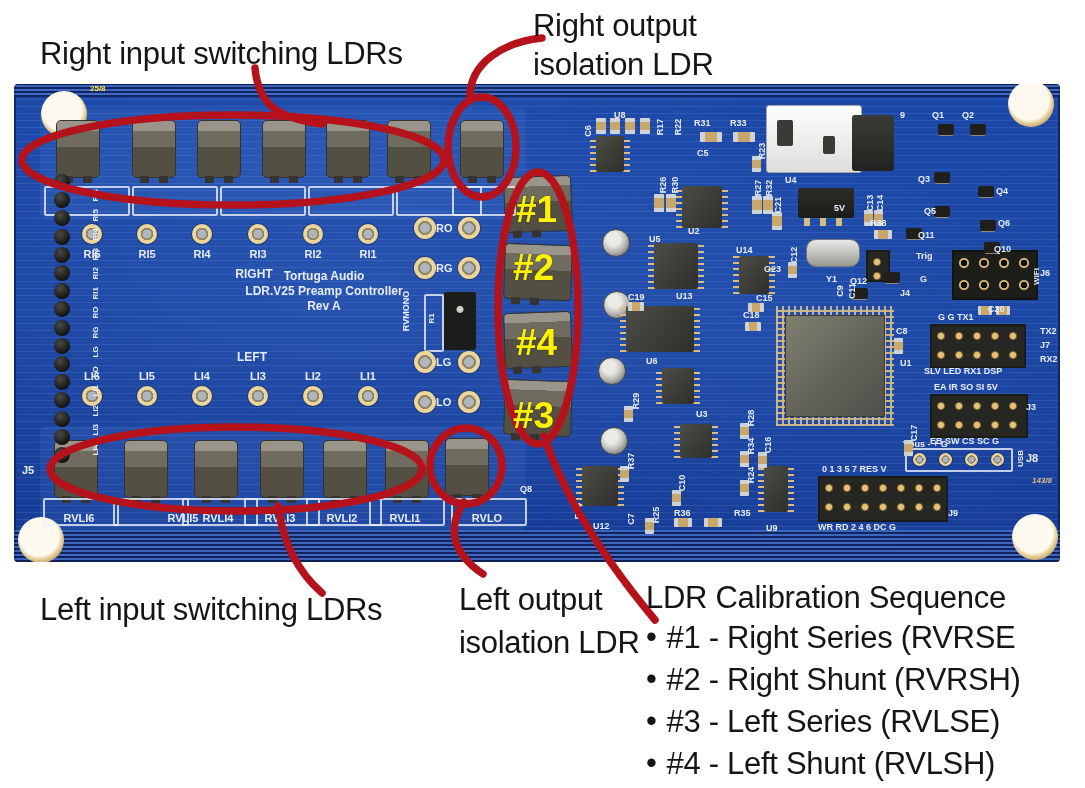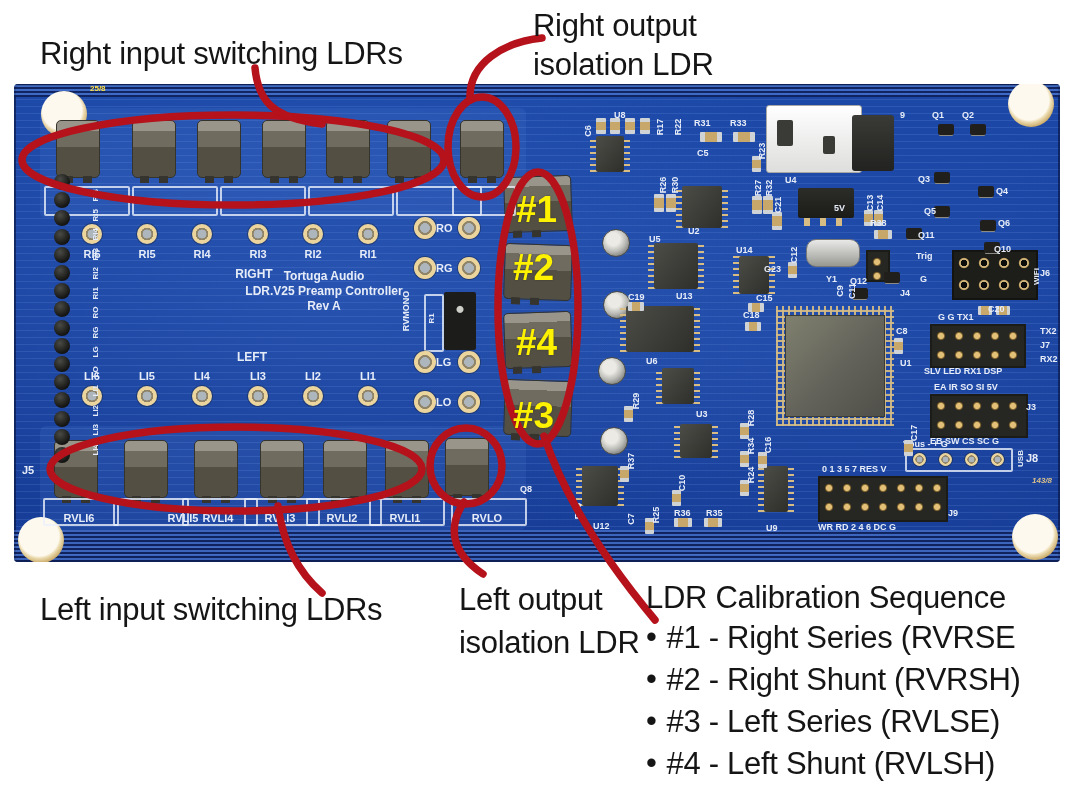--- a/index.html
+++ b/index.html
@@ -349,21 +349,21 @@
       <div class="abs refdes vert" style="left: 892px; top: 344px;">C17</div>
       <div class="abs refdes" style="left: 632px; top: 272px;">U6</div>
       <div class="abs refdes" style="left: 682px; top: 325px;">U3</div>
       <div class="abs refdes vert" style="left: 614px; top: 312px;">R29</div>
       <div class="abs refdes vert" style="left: 609px; top: 372px;">R37</div>
       <div class="abs refdes vert" style="left: 729px; top: 329px;">R28</div>
       <div class="abs refdes vert" style="left: 729px; top: 357px;">R34</div>
       <div class="abs refdes vert" style="left: 729px; top: 386px;">R24</div>
       <div class="abs refdes vert" style="left: 634px; top: 426px;">R25</div>
       <div class="abs refdes" style="left: 660px; top: 424px;">R36</div>
-      <div class="abs refdes" style="left: 692px; top: 424px;">R35</div>
+      <div class="abs refdes" style="left: 720px; top: 424px;">R35</div>
       <div class="abs refdes vert" style="left: 660px; top: 394px;">C10</div>
       <div class="abs refdes vert" style="left: 746px; top: 356px;">C16</div>
       <div class="abs refdes vert" style="left: 611px; top: 430px;">C7</div>
       <div class="abs refdes" style="left: 579px; top: 437px;">U12</div>
       <div class="abs refdes vert" style="left: 556px; top: 422px;">R16</div>
       <div class="abs refdes" style="left: 506px; top: 400px;">Q8</div>
       <div class="abs refdes" style="left: 752px; top: 439px;">U9</div>
       <div class="abs refdes" style="left: 886px; top: 26px;">9</div>
       <div class="abs refdes" style="left: 918px; top: 26px;">Q1</div>
       <div class="abs refdes" style="left: 948px; top: 26px;">Q2</div>

